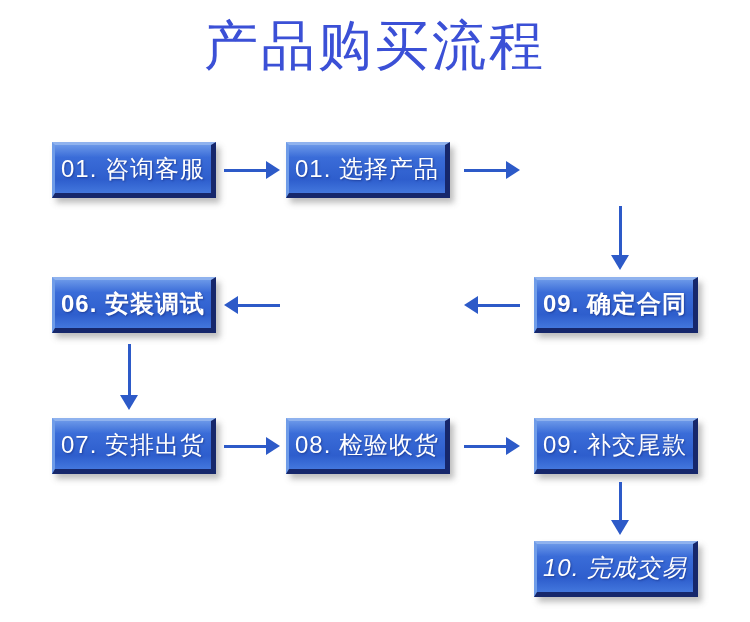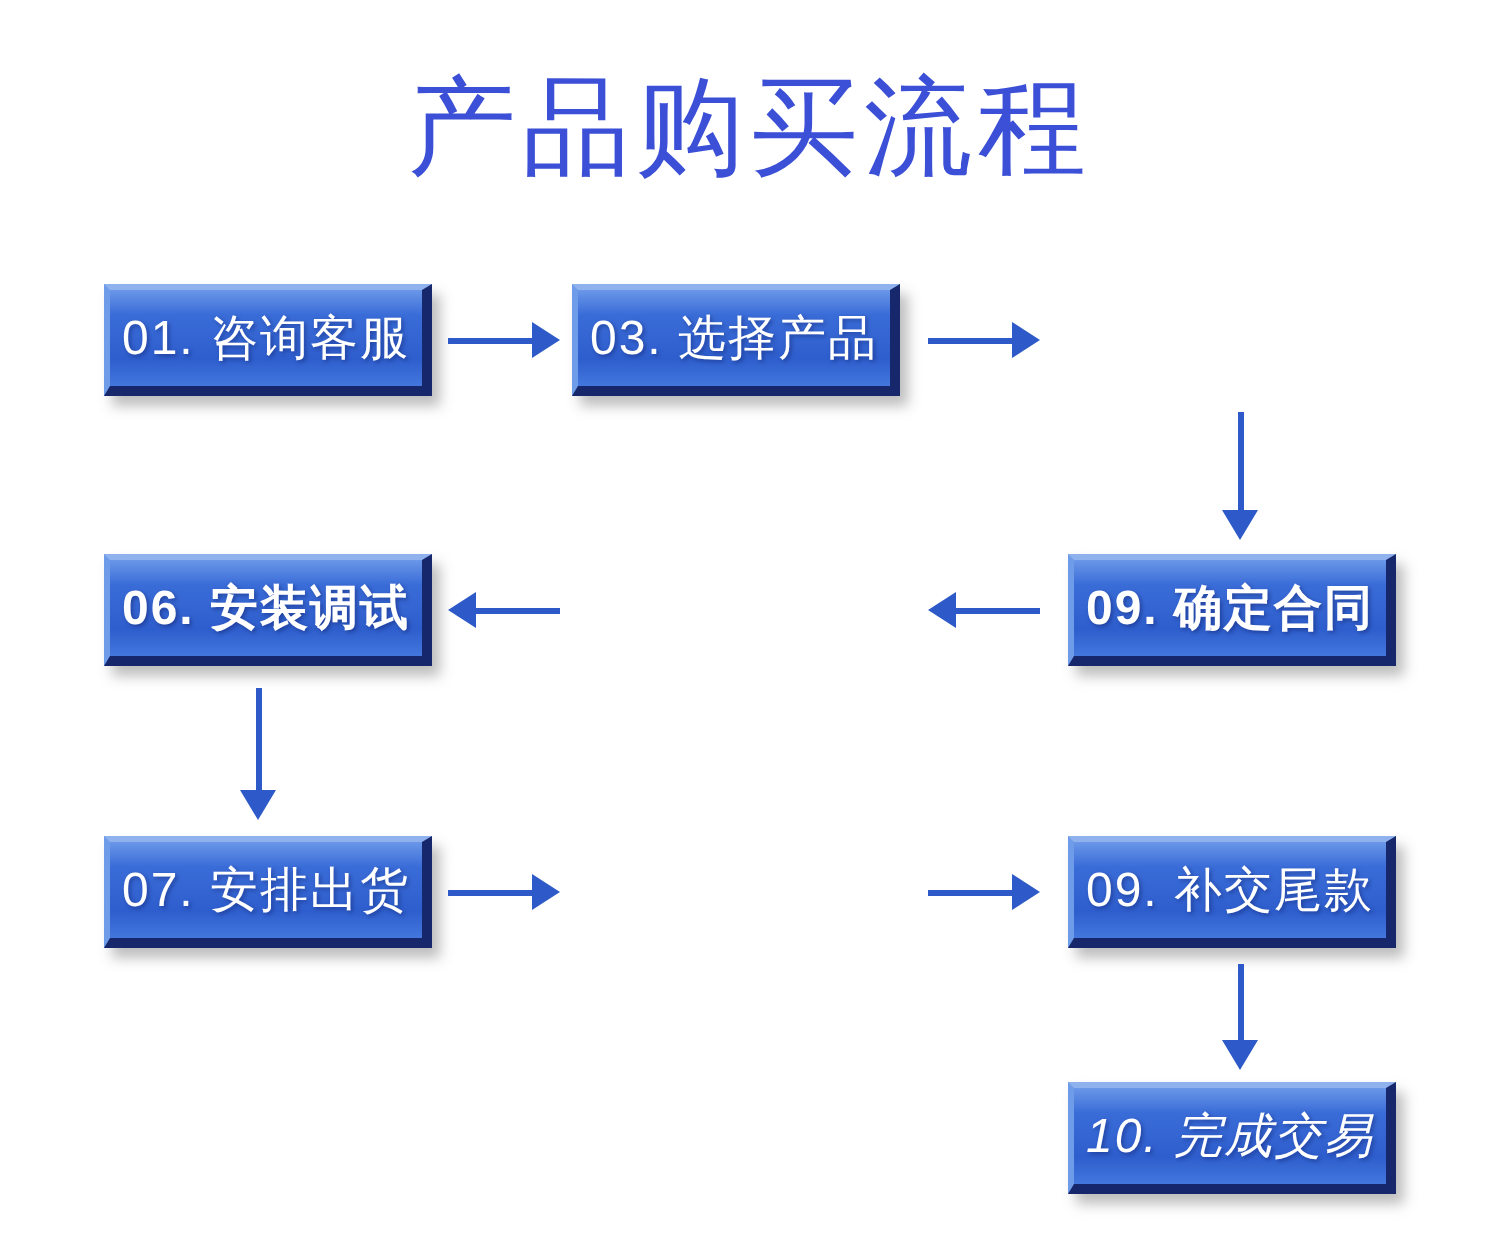--- a/index.html
+++ b/index.html
@@ -10,21 +10,21 @@
   }
   .canvas {
     position: relative;
     width: 750px;
     height: 622px;
     background: #ffffff;
     overflow: hidden;
   }
   .title {
     position: absolute;
-    top: 28px;
+    top: 10px;
     left: 0;
     width: 100%;
     margin: 0;
     text-align: center;
     font-family: "Liberation Serif", "DejaVu Serif", serif;
     font-size: 54px;
     font-weight: 400;
     letter-spacing: 3px;
     color: #3b50d6;
   }
@@ -75,26 +75,27 @@
     border-top: 15px solid #2d5ac8; border-bottom-width: 0; }
 </style>
 </head>
 <body>
 
 <div class="canvas">
 
   <h1 class="title">产品购买流程</h1>
 
   <div class="node c1 r1">01. 咨询客服</div>
-  <div class="node c2 r1">03. 选择产品</div>
+  <div class="node c2 r1">01. 选择产品</div>
 
   <div class="node c1 r2">06. 安装调试</div>
   <div class="node c3 r2">09. 确定合同</div>
 
   <div class="node c1 r3">07. 安排出货</div>
+  <div class="node c2 r3">08. 检验收货</div>
   <div class="node c3 r3">09. 补交尾款</div>
 
   <div class="node c3 r4">10. 完成交易</div>
 
   <div class="arrow arrow-h arrow-right" style="left:224px; top:161px;">
       <span class="shaft"></span>
       <span class="head"></span>
     </div>
   <div class="arrow arrow-h arrow-right" style="left:464px; top:161px;">
       <span class="shaft"></span>

